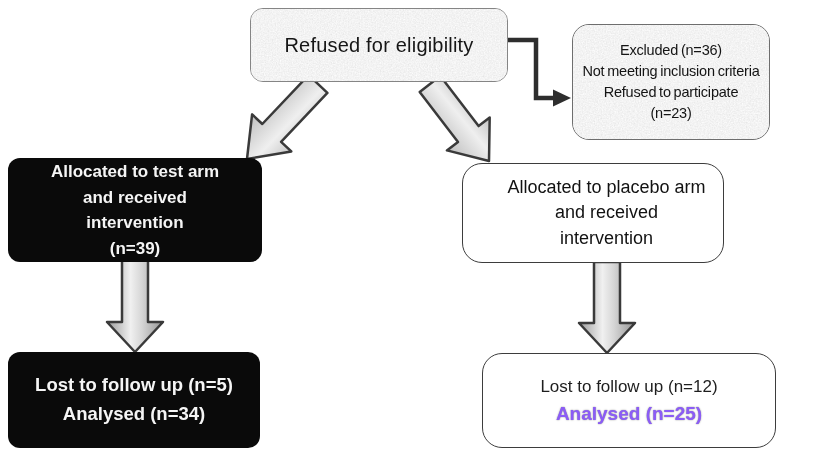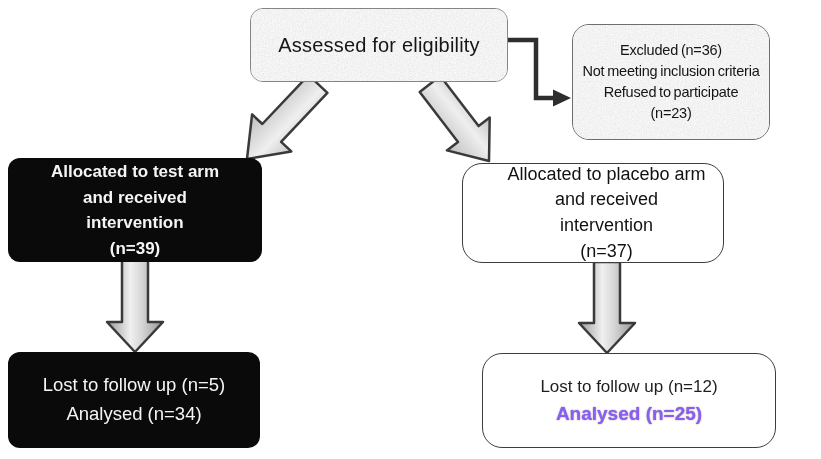--- a/index.html
+++ b/index.html
@@ -60,21 +60,21 @@
     background: #0a0a0a;
     border-radius: 12px;
     color: #ffffff;
   }
   #test-arm-box { left: 8px; top: 158px; width: 254px; height: 104px; }
   #test-arm-box .ln {
     font-size: 17px; font-weight: 700; line-height: 1.5; color: #f5f5f5;
   }
   #test-outcome-box { left: 8px; top: 352px; width: 252px; height: 96px; }
   #test-outcome-box .ln {
-    font-size: 18.5px; font-weight: 400; line-height: 1.55; color: #f5f5f5;
+    font-size: 18.5px; font-weight: 700; line-height: 1.55; color: #f5f5f5;
   }
 
   .light-box {
     background: #ffffff;
     border: 1.6px solid #3d3d3d;
     border-radius: 20px;
   }
   #placebo-arm-box { left: 462px; top: 163px; width: 262px; height: 100px; padding-left: 27px; }
   #placebo-arm-box .ln {
     font-size: 18px; line-height: 1.42; color: #121212;
@@ -137,21 +137,21 @@
           <feComponentTransfer>
             <feFuncR type="linear" slope="0.33" intercept="0.73"></feFuncR>
             <feFuncG type="linear" slope="0.33" intercept="0.73"></feFuncG>
             <feFuncB type="linear" slope="0.33" intercept="0.73"></feFuncB>
             <feFuncA type="linear" slope="0" intercept="1"></feFuncA>
           </feComponentTransfer>
         </filter>
       <rect width="100%" height="100%" filter="url(#nz1)"></rect>
     </svg>
     <div class="lines">
-      <div class="ln">Assessed for eligibility</div>
+      <div class="ln">Refused for eligibility</div>
     </div>
   </div>
 
   <div class="box" id="excluded-box">
     <svg class="noise" preserveAspectRatio="none">
       <filter id="nz2">
           <feTurbulence type="fractalNoise" baseFrequency="0.75" numOctaves="2" seed="13" stitchTiles="stitch"></feTurbulence>
           <feColorMatrix type="saturate" values="0"></feColorMatrix>
           <feComponentTransfer>
             <feFuncR type="linear" slope="0.33" intercept="0.73"></feFuncR>
@@ -177,21 +177,20 @@
       <div class="ln">intervention</div>
       <div class="ln">(n=39)</div>
     </div>
   </div>
 
   <div class="box light-box" id="placebo-arm-box">
     <div class="lines">
       <div class="ln">Allocated to placebo arm</div>
       <div class="ln">and received</div>
       <div class="ln">intervention</div>
-      <div class="ln">(n=37)</div>
     </div>
   </div>
 
   <div class="box dark-box" id="test-outcome-box">
     <div class="lines">
       <div class="ln">Lost to follow up (n=5)</div>
       <div class="ln">Analysed (n=34)</div>
     </div>
   </div>
 

